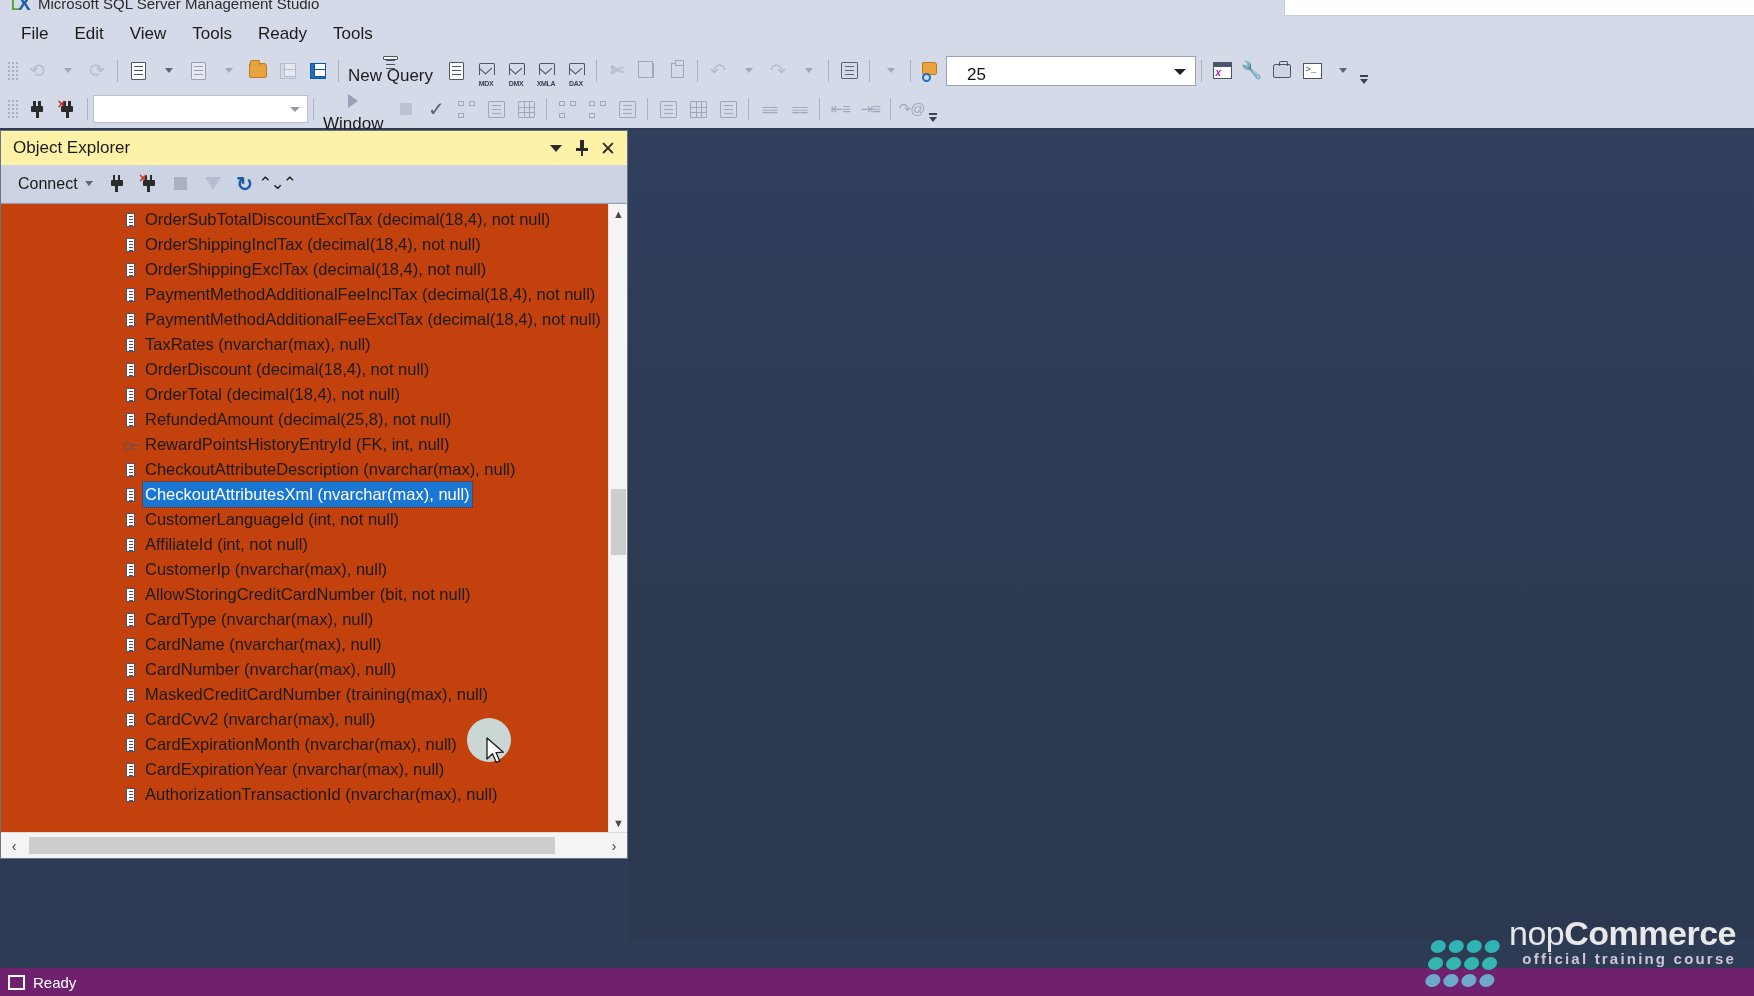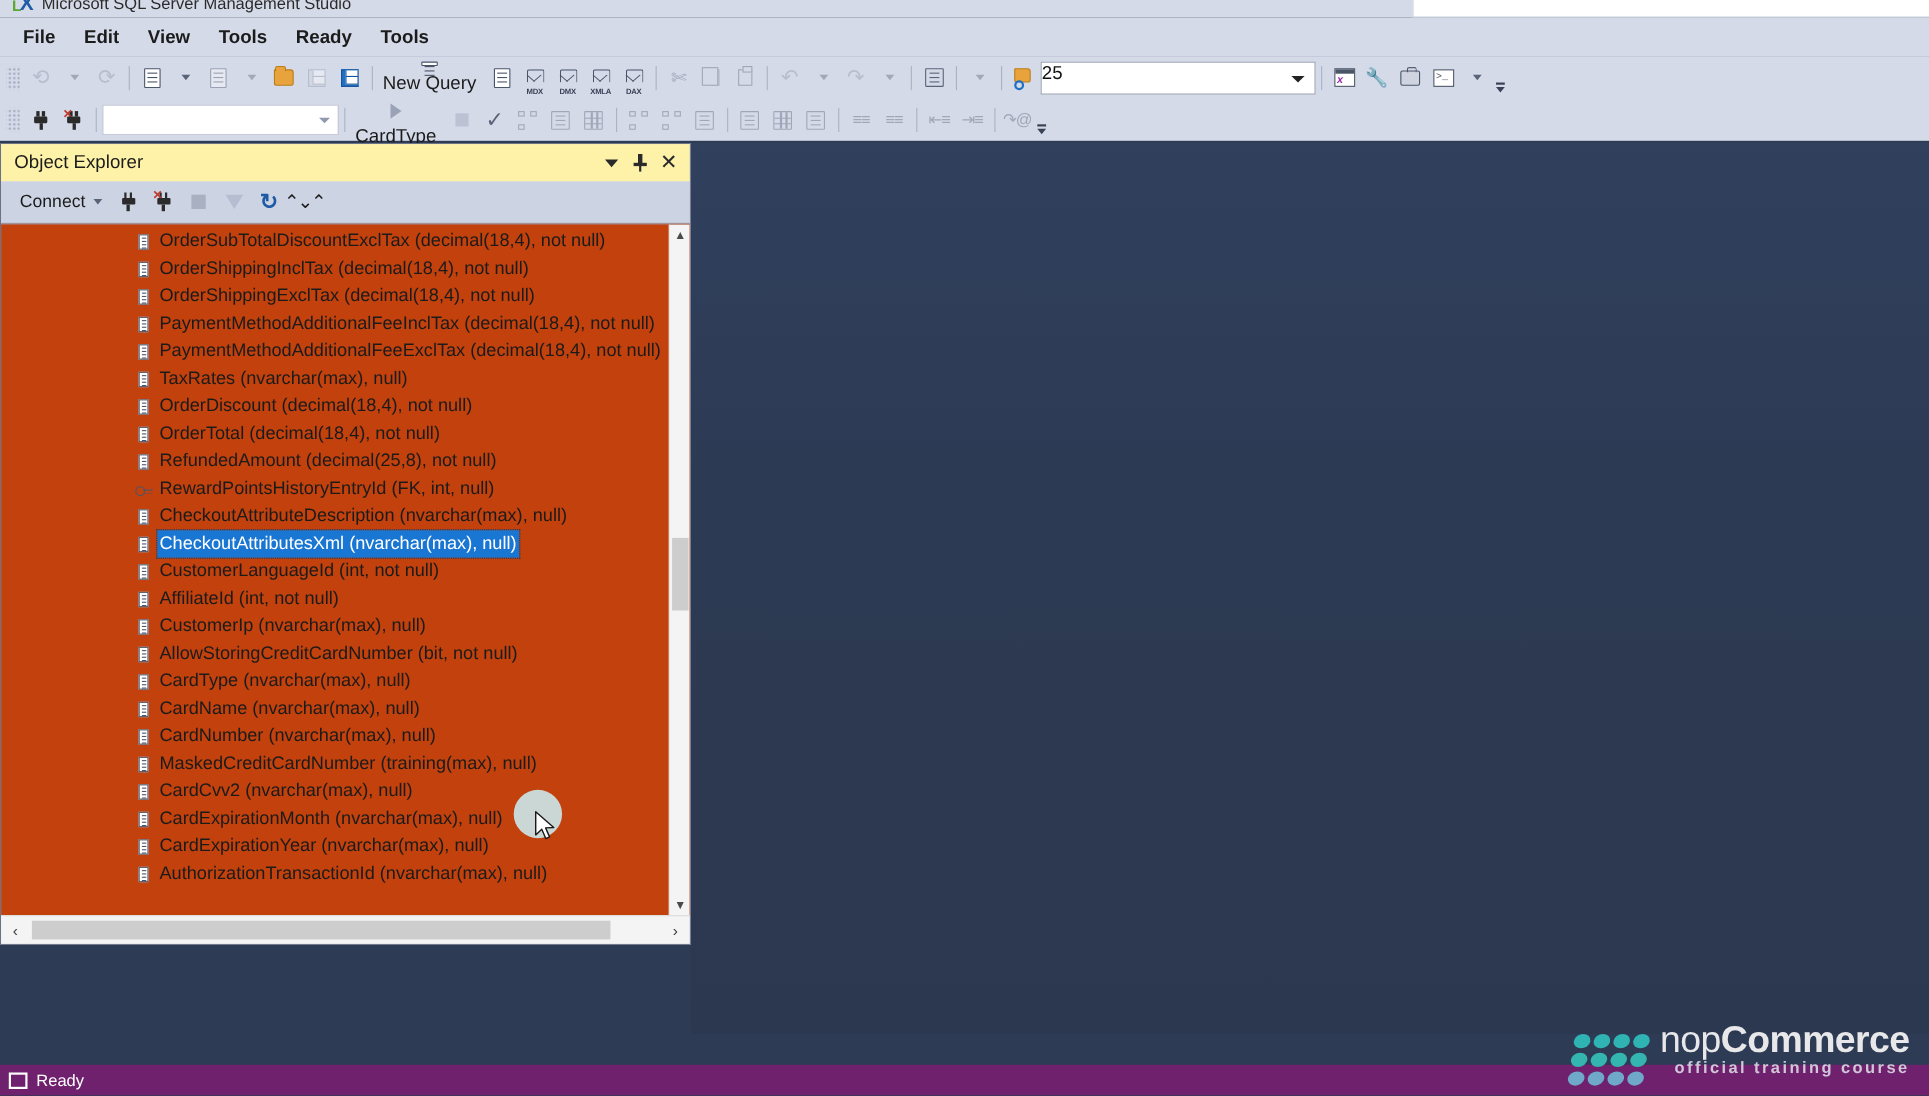--- a/index.html
+++ b/index.html
@@ -49,21 +49,21 @@
 
   
   .menubar {
     position: absolute; left: 0; top: 16px; width: 1754px; height: 35px;
     background: #d4dae8;
     display: flex; align-items: center;
     padding-left: 8px;
   }
   .menu-item {
     font-size: 17px; color: #1b1b1b;
-    padding: 4px 13px; cursor: default; white-space: nowrap; font-weight: bold;
+    padding: 4px 13px; cursor: default; white-space: nowrap;
   }
 
   
   .toolbar {
     position: absolute; left: 0; width: 1754px;
     background: #d4dae8;
     display: flex; align-items: center;
   }
   .toolbar-1 { top: 51px; height: 39px; }
   .toolbar-2 { top: 90px; height: 38px; }
@@ -97,22 +97,22 @@
     display: flex; align-items: center; position: relative;
     font-size: 14px; color: #222; padding-left: 6px;
   }
   .combo .arr {
     position: absolute; right: 7px; top: 50%; margin-top: -2px;
     width: 0; height: 0; border-left: 5px solid transparent;
     border-right: 5px solid transparent; border-top: 5px solid #9099ad;
   }
   .combo-big {
     height: 30px; width: 250px; background: #fff; border: 1px solid #9aa0b2;
-    display: flex; align-items: flex-start; position: relative;
-    font-size: 17px; color: #111; padding-left: 0;
+    display: flex; align-items: flex-end; position: relative;
+    font-size: 17px; color: #111; padding-left: 20px;
   }
   .combo-big .arr {
     position: absolute; right: 9px; top: 50%; margin-top: -2px;
     width: 0; height: 0; border-left: 6px solid transparent;
     border-right: 6px solid transparent; border-top: 6px solid #222;
   }
   .overflow-dd {
     width: 14px; display: flex; flex-direction: column;
     align-items: center; justify-content: flex-end;
     height: 30px; padding-bottom: 2px;
@@ -464,21 +464,21 @@
     pointer-events: none;
   }
   .nop-dots {
     display: grid; grid-template-columns: repeat(4, 15px);
     grid-template-rows: repeat(3, 14px); gap: 3px;
     transform: skewX(-9deg);
   }
   .nop-dots span {
     width: 15px; height: 13px; border-radius: 50%; display: block;
   }
-  .nop-text { margin-bottom: 8px; }
+  .nop-text { margin-bottom: 20px; }
   .nop-name {
     font-size: 34px; line-height: 34px; color: #e8e8ea;
     letter-spacing: -0.5px; white-space: nowrap;
   }
   .nop-name b { font-weight: bold; }
   .nop-name span.light { font-weight: normal; }
   .nop-sub {
     font-size: 15px; line-height: 18px; color: #cfc6d8; font-weight: bold;
     letter-spacing: 2.2px; text-align: right; white-space: nowrap;
   }
@@ -670,21 +670,21 @@
 
     <div class="combo">
       <span></span>
       <span class="arr"></span>
     </div>
 
     <div class="tsep"></div>
 
     <div class="tbtn-text dis">
       <span class="ic-play"></span>
-      <span>CardType</span>
+      <span>Window</span>
     </div>
     <div class="tbtn dis">
         <span class="ic-sq"></span>
       </div>
     <div class="tbtn">
         <span class="ic-check">✓</span>
       </div>
     <div class="tbtn dis">
       <span class="g-sm">
           <i class="a"></i>

